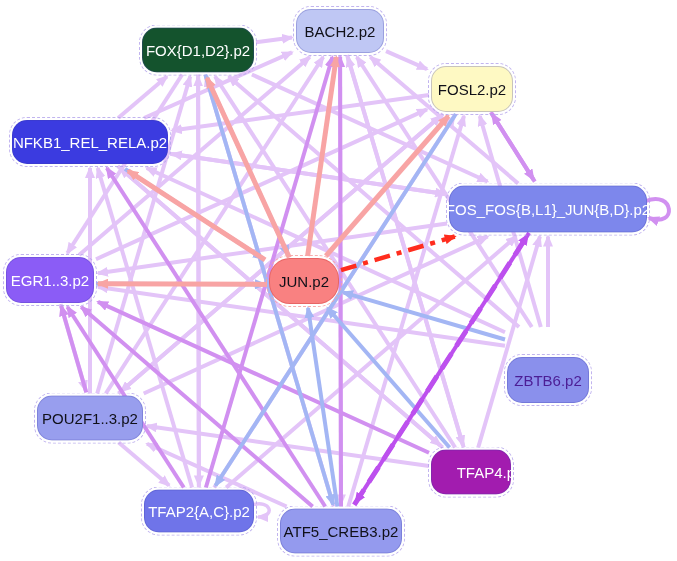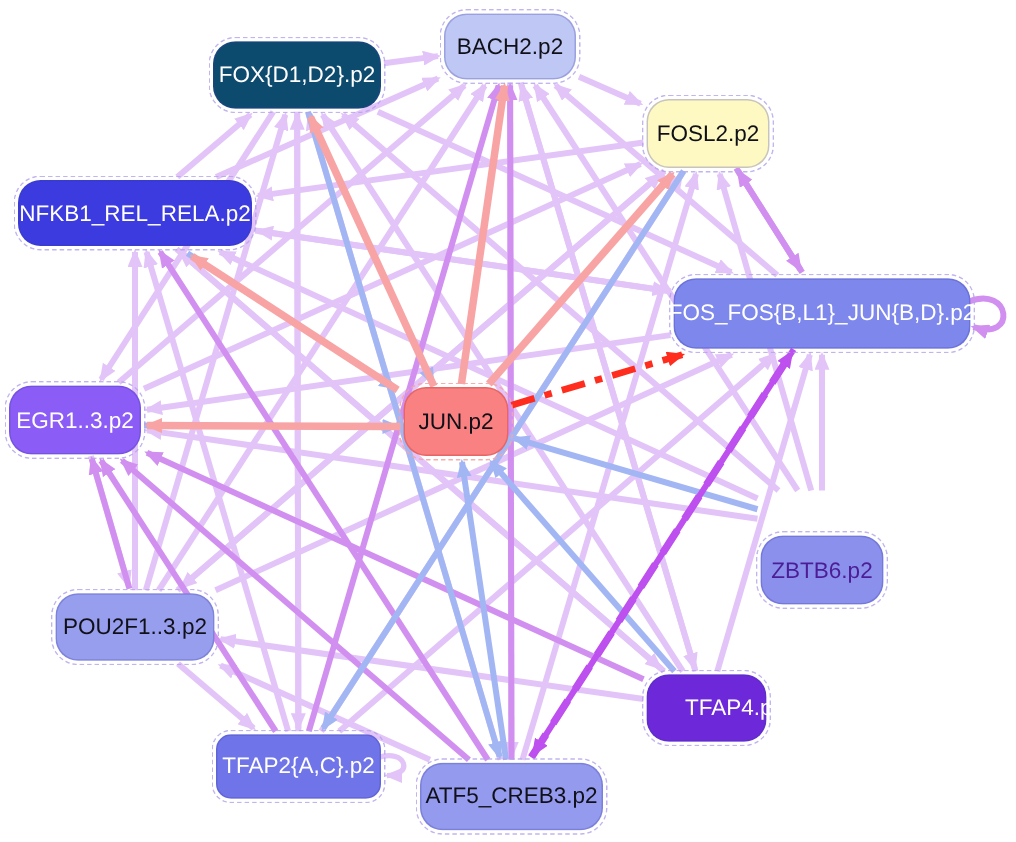--- a/index.html
+++ b/index.html
@@ -22,20 +22,21 @@
     padding:0 8px;
     border:1px solid rgba(60,60,170,0.28);
     outline:1px dashed rgba(178,162,235,0.8);
     outline-offset:2px;
     cursor:pointer;
     user-select:none;
   }
   .node[data-tone="red"]{
     border-color:rgba(216,78,78,0.55);
     outline-color:rgba(248,165,165,0.9);
+    border-radius:21px;
   }
 </style>
 </head>
 <body>
 
 <div class="canvas" style="background: rgb(255, 255, 255);">
   <svg id="edge-layer" width="677" height="561" viewBox="0 0 677 561">
       <defs>
         <marker id="arrow-lav" viewBox="0 0 12 10" markerWidth="12" markerHeight="10" refX="10" refY="5" orient="auto" markerUnits="userSpaceOnUse">
           <path d="M0,0 L12,5 L0,10 Z" fill="#e3c4f8"></path>
@@ -122,24 +123,24 @@
       <path d="M 265.1 259.9 L 128.1 170.9" stroke="#f8a4a4" stroke-width="5" fill="none" marker-end="url(#arrow-salmon)"></path>
       <path d="M 289.3 257.5 L 207.0 78.0" stroke="#f8a4a4" stroke-width="5" fill="none" marker-end="url(#arrow-salmon)"></path>
       <path d="M 354.2 504.9 L 527.8 234.9" stroke="#bd50ee" stroke-width="5" fill="none" stroke-dasharray="18 9" marker-end="url(#arrow-vio)"></path>
       <path d="M 529.1 232.9 L 355.5 502.9" stroke="#bd50ee" stroke-width="4" fill="none" marker-end="url(#arrow-vio)"></path>
       <path d="M 341.0 270.1 L 454.8 236.5" stroke="#ff2d1e" stroke-width="4.5" fill="none" stroke-dasharray="16 7 5 7" marker-end="url(#arrow-red)"></path>
       <path d="M 646 201 C 674 190, 678 228, 649 218" stroke="#d190f0" stroke-width="4" fill="none" marker-end="url(#arrow-med)"></path>
       <path d="M 252 505 C 271 499, 276 517, 258 517" stroke="#e3c4f8" stroke-width="3.5" fill="none" marker-end="url(#arrow-lav)"></path>
     </svg>
 
 <div class="node" data-tone="blue" style="left: 340px; top: 31px; width: 88px; height: 44px; background: rgb(191, 199, 244); color: rgb(16, 16, 24);">BACH2.p2</div>
-    <div class="node" data-tone="blue" style="left: 198px; top: 50px; width: 112px; height: 45px; background: #0c4a6e; color: rgb(255, 255, 255);">FOX{D1,D2}.p2</div>
+    <div class="node" data-tone="blue" style="left: 198px; top: 50px; width: 112px; height: 45px; background: #14532d; color: rgb(255, 255, 255);">FOX{D1,D2}.p2</div>
     <div class="node" data-tone="blue" style="left: 472px; top: 89px; width: 82px; height: 46px; background: #fef9c3; color: rgb(16, 16, 24);">FOSL2.p2</div>
     <div class="node" data-tone="blue" style="left: 90px; top: 142px; width: 156px; height: 44px; background: rgb(59, 59, 224); color: rgb(255, 255, 255); text-align: right;">NFKB1_REL_RELA.p2</div>
     <div class="node" data-tone="blue" style="left: 548px; top: 209px; width: 198px; height: 47px; background: rgb(125, 135, 236); color: rgb(255, 255, 255);">FOS_FOS{B,L1}_JUN{B,D}.p2</div>
     <div class="node" data-tone="blue" style="left: 50px; top: 280px; width: 88px; height: 46px; background: #8b5cf6; color: rgb(255, 255, 255);">EGR1..3.p2</div>
     <div class="node" data-tone="red" style="left: 304px; top: 281px; width: 70px; height: 46px; background: rgb(249, 129, 129); color: rgb(16, 16, 24);">JUN.p2</div>
     <div class="node" data-tone="blue" style="left: 548px; top: 352px; width: 82px; height: 46px; background: rgb(138, 144, 236); color: #4c1d95; margin-top: 28px;">ZBTB6.p2</div>
     <div class="node" data-tone="blue" style="left: 90px; top: 418px; width: 106px; height: 45px; background: rgb(152, 158, 238); color: rgb(16, 16, 24);">POU2F1..3.p2</div>
-    <div class="node" data-tone="blue" style="left: 471px; top: 472px; width: 80px; height: 45px; background: #6d28d9; color: rgb(255, 255, 255); padding-left: 46px;">TFAP4.p2</div>
-    <div class="node" data-tone="blue" style="left: 199px; top: 511px; width: 110px; height: 43px; background: rgb(111, 116, 233); color: rgb(255, 255, 255); border-radius: 10px;">TFAP2{A,C}.p2</div>
+    <div class="node" data-tone="blue" style="left: 471px; top: 472px; width: 80px; height: 45px; background: #a21caf; color: rgb(255, 255, 255); padding-left: 46px;">TFAP4.p2</div>
+    <div class="node" data-tone="blue" style="left: 199px; top: 511px; width: 110px; height: 43px; background: rgb(111, 116, 233); color: rgb(255, 255, 255);">TFAP2{A,C}.p2</div>
     <div class="node" data-tone="blue" style="left: 341px; top: 531px; width: 122px; height: 45px; background: rgb(148, 154, 238); color: rgb(16, 16, 24);">ATF5_CREB3.p2</div>
   </div>
 
 </body></html>

